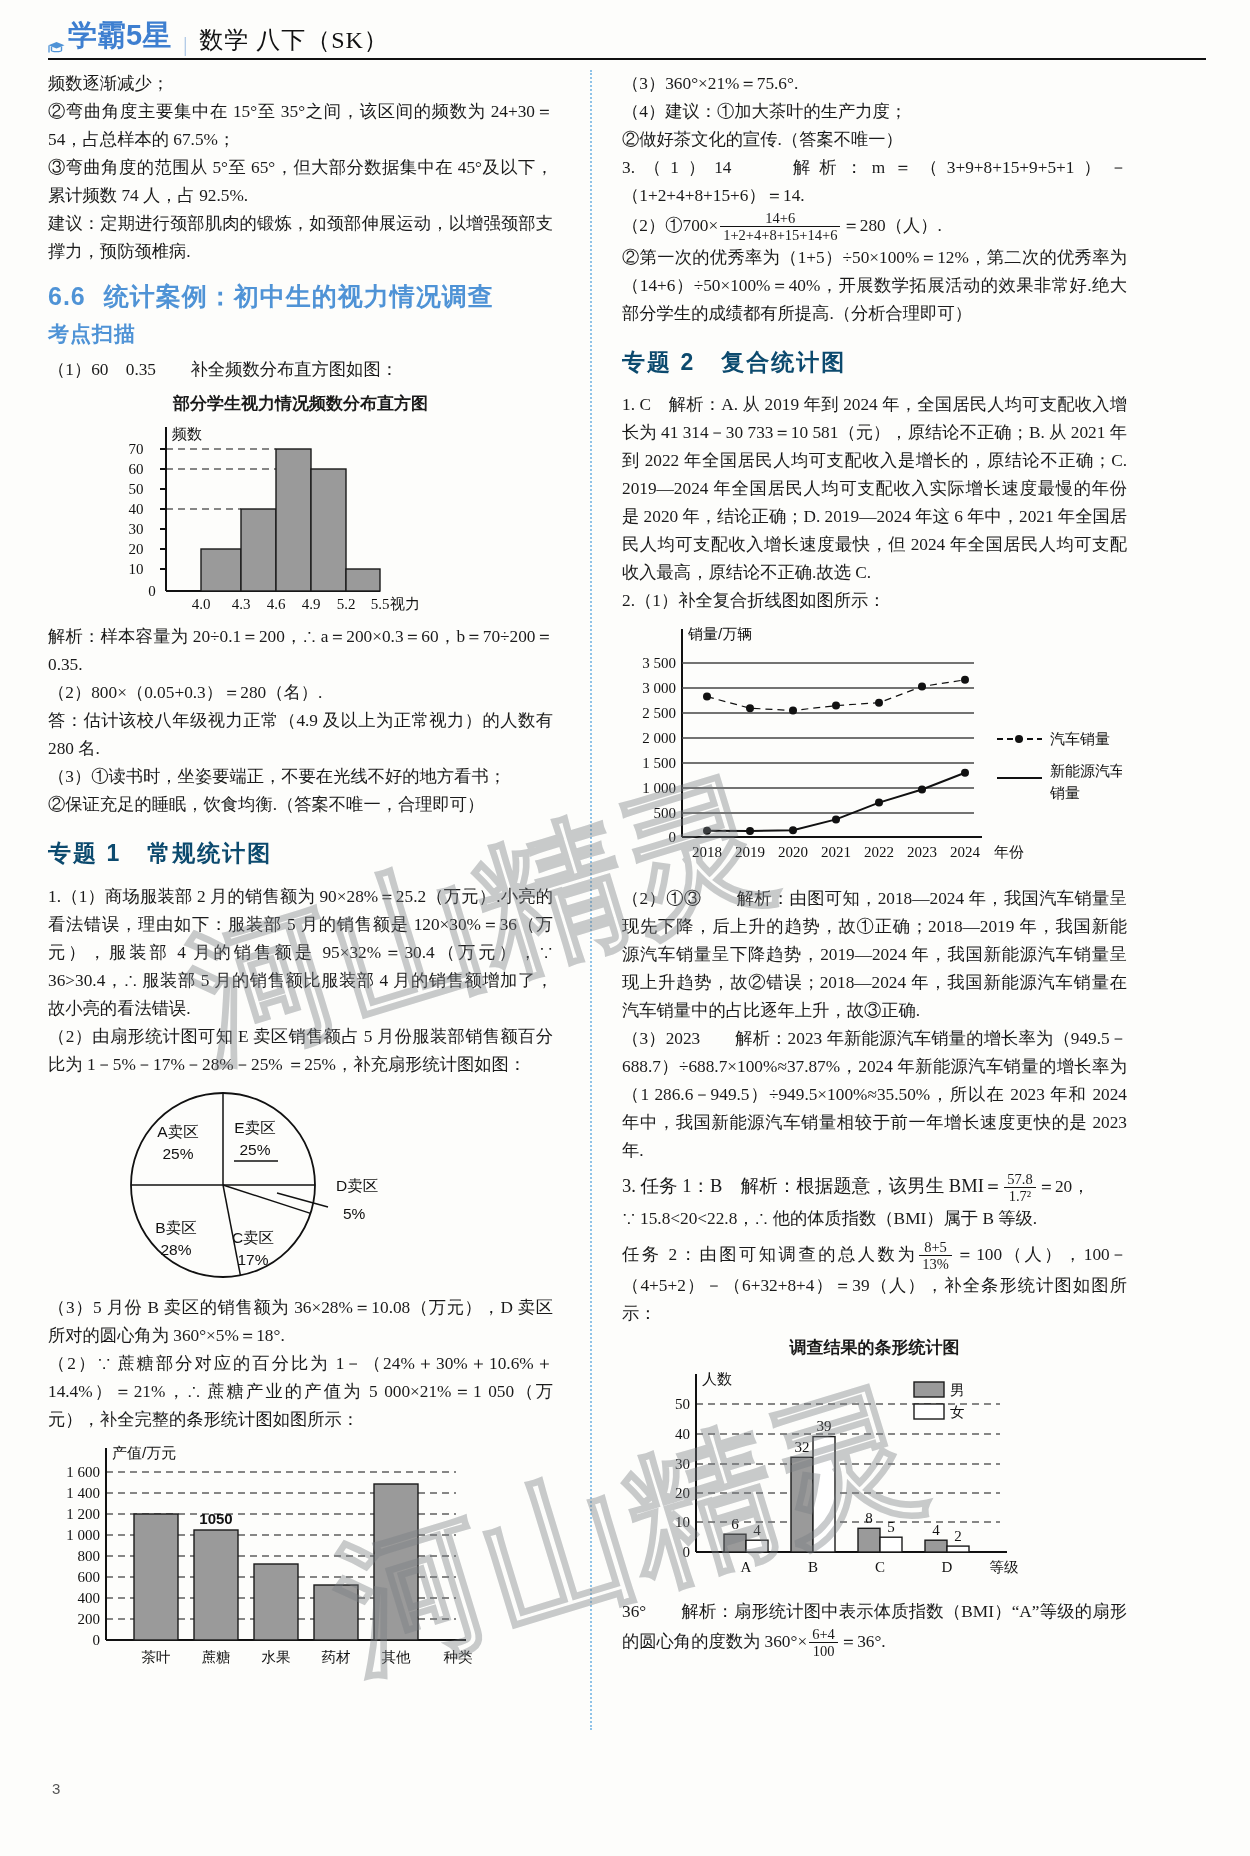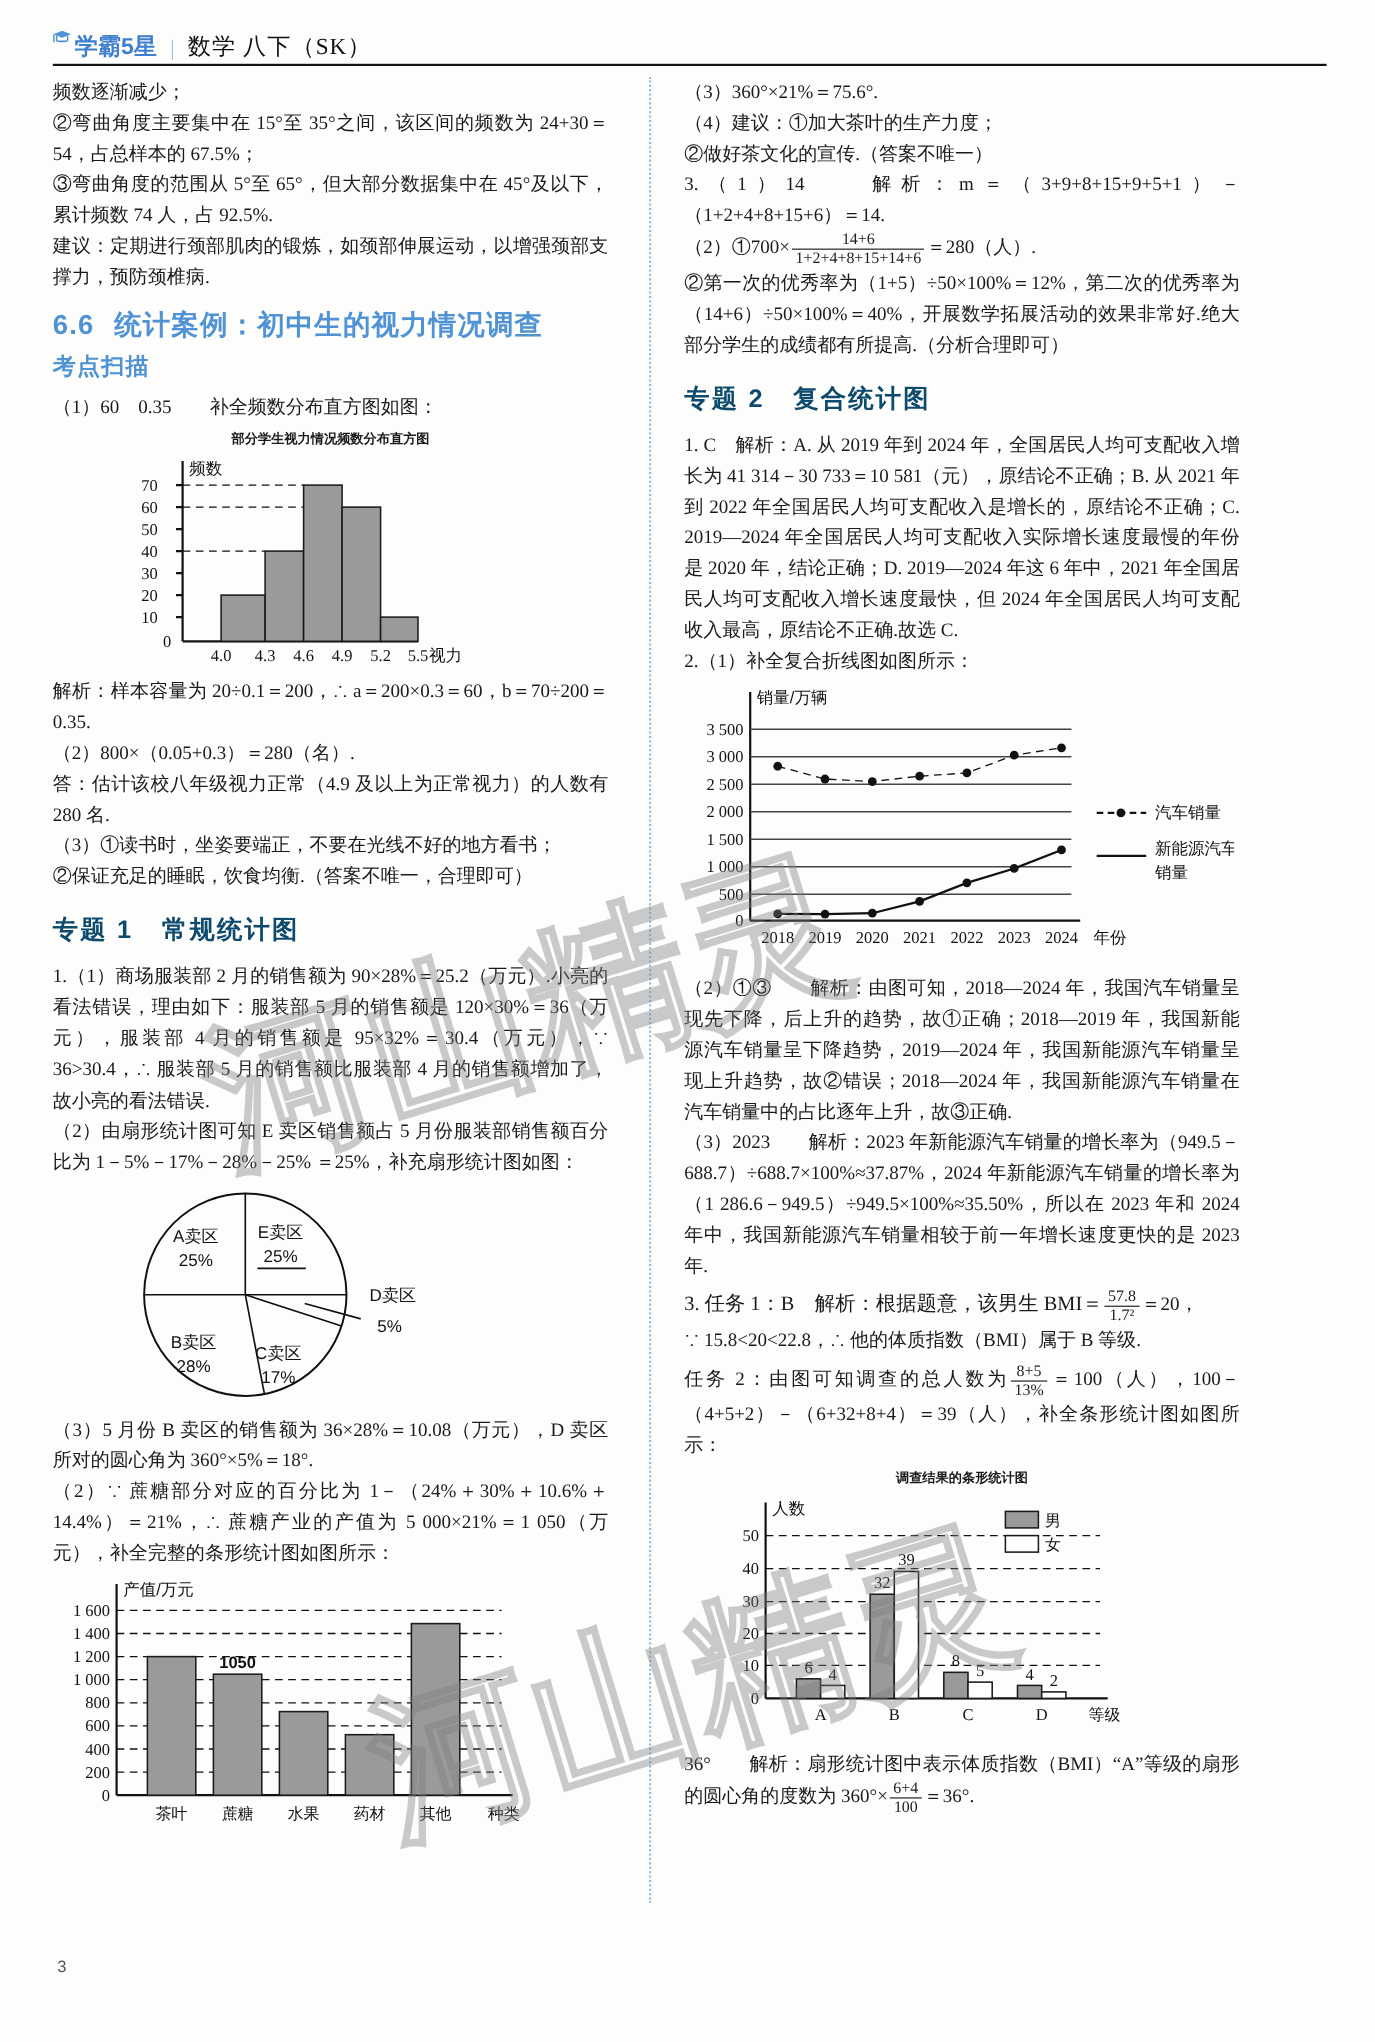--- a/index.html
+++ b/index.html
@@ -12,27 +12,27 @@
     overflow:hidden;
   }
   .page{position:relative;width:1250px;height:1856px;box-sizing:border-box;}
 
   
   .header{
     position:absolute;left:48px;top:22px;width:1160px;height:34px;
     display:flex;align-items:flex-end;gap:10px;
   }
   .brand{
-    display:flex;align-items:flex-start;gap:3px;
-    color:#3e7fd0;font-weight:bold;font-size:21px;
+    display:flex;align-items:flex-end;gap:3px;
+    color:#3e7fd0;font-weight:bold;font-size:29px;
     font-family:"Liberation Sans","DejaVu Sans",sans-serif;
   }
   .cap-icon{display:inline-block;width:17px;height:14px;position:relative;top:-1px;}
   .brand-sep{color:#9fbde2;font-size:20px;padding:0 2px;}
-  .hdr-title{font-size:21px;color:#111;letter-spacing:1px;}
+  .hdr-title{font-size:24px;color:#111;letter-spacing:1px;}
   .rule{
     position:absolute;left:48px;top:58px;width:1158px;height:2px;background:#111;
   }
 
   
   .col{position:absolute;top:70px;width:505px;font-size:17.3px;line-height:1.62;text-align:justify;}
   .col-left{left:48px;}
   .col-right{left:622px;}
   .divider{
     position:absolute;left:590px;top:70px;width:0;height:1660px;
@@ -60,21 +60,21 @@
   .topic-bar .t-label{}
   .bnum{font-weight:normal;font-size:18.5px;}
 
   
   .frac{display:inline-block;vertical-align:-0.52em;text-align:center;margin:0 2px;line-height:1.12;}
   .frac .num{display:block;font-size:14.5px;border-bottom:1.3px solid #111;padding:0 3px;}
   .frac .den{display:block;font-size:14.5px;padding:0 3px;}
 
   
   .fig{margin:6px 0 4px 0;}
-  .fig-title{text-align:center;font-size:12px;font-weight:bold;margin-bottom:2px;}
+  .fig-title{text-align:center;font-size:17px;font-weight:bold;margin-bottom:2px;}
   svg{display:block;}
   .axis{stroke:#111;stroke-width:2;fill:none;}
   .dash{stroke:#111;stroke-width:1.2;stroke-dasharray:7 5;fill:none;}
   .solidgrid{stroke:#444;stroke-width:1.4;fill:none;}
   .bar{fill:#9a9a9a;stroke:#1a1a1a;stroke-width:1.4;}
   .barw{fill:#ffffff;stroke:#1a1a1a;stroke-width:1.4;}
   .tk{font-size:15px;font-family:"Liberation Serif",serif;fill:#111;}
   .tkc{font-size:14.5px;font-family:"Liberation Sans",sans-serif;fill:#111;}
   .lbl{font-size:15px;font-family:"Liberation Sans","DejaVu Sans",sans-serif;fill:#111;}
   .lblb{font-size:15px;font-weight:bold;font-family:"Liberation Sans",sans-serif;fill:#111;}

